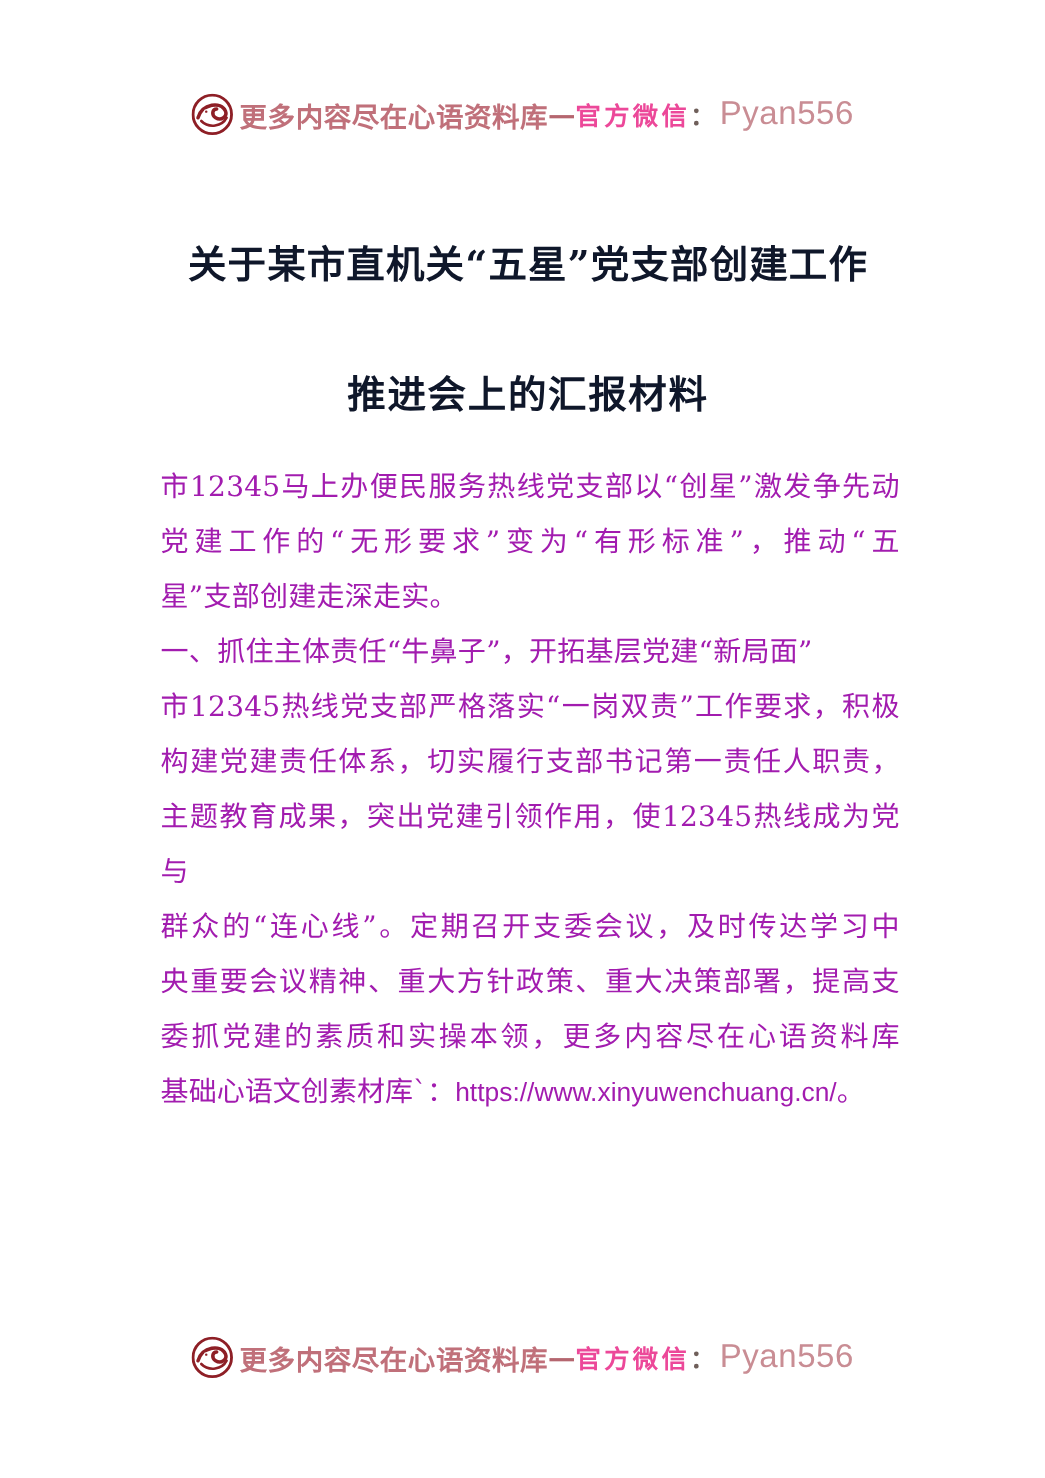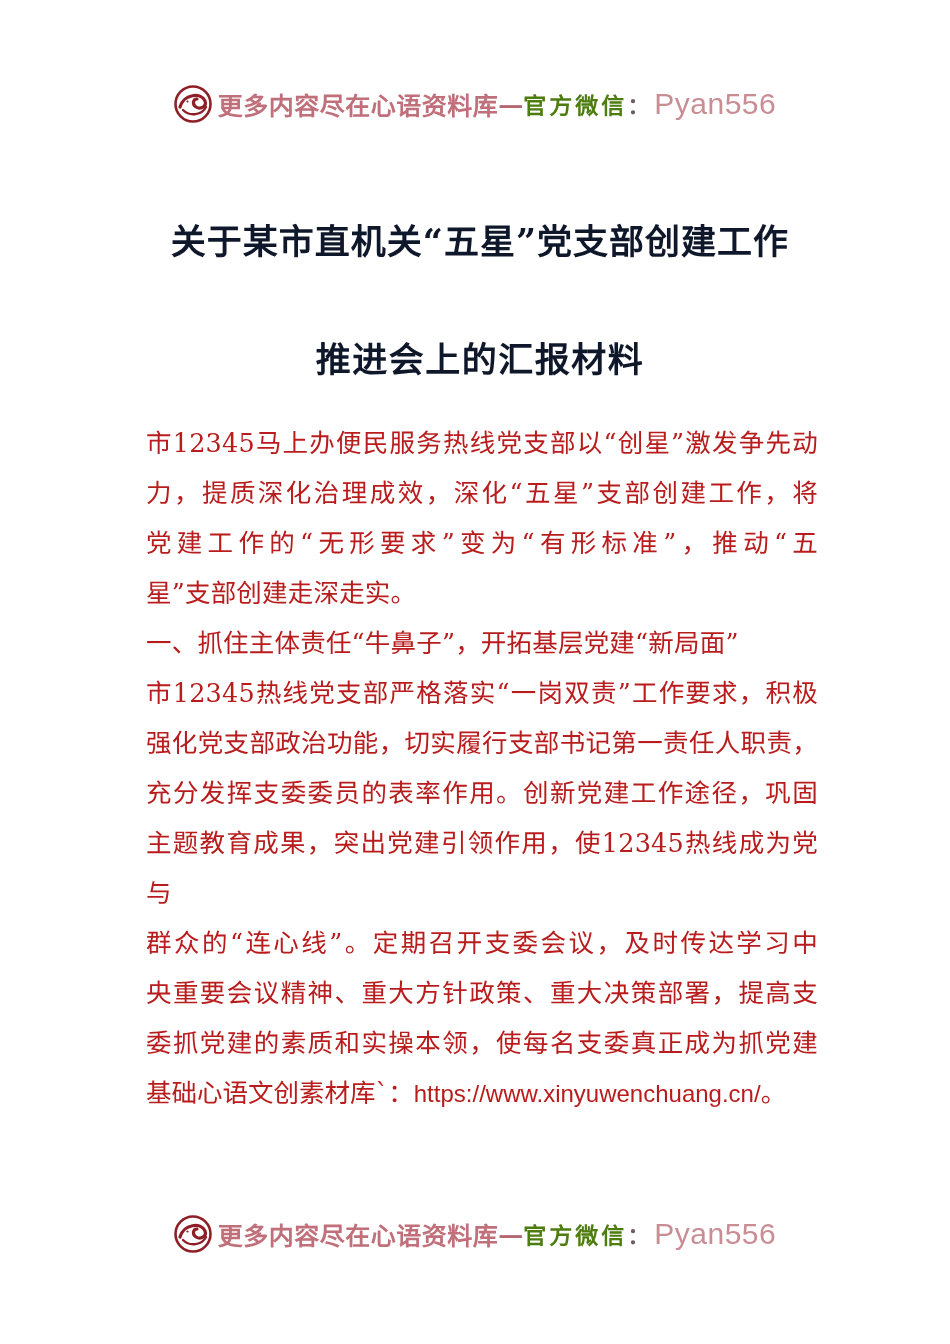--- a/index.html
+++ b/index.html
@@ -60,21 +60,21 @@
   .wm-dash {
     font-size: 25px;
     font-weight: 700;
     color: #b5666f;
     letter-spacing: 0;
   }
   .wm-text-cn2 {
     font-family: Liberation Mono, monospace;
     font-size: 23px;
     font-weight: 700;
-    color: #4d7c0f;
+    color: #ec4899;
     letter-spacing: 3px;
   }
   .wm-colon {
     font-size: 23px;
     font-weight: 700;
     color: #6f5f5a;
   }
   .wm-id {
     font-family: "Liberation Sans", sans-serif;
     font-size: 30px;
@@ -107,21 +107,21 @@
     left: 146px;
     top: 418px;
     width: 672px;
   }
   .ln {
     display: block;
     font-family: "DejaVu Serif", "Liberation Serif", serif;
     font-size: 25.5px;
     line-height: 50px;
     letter-spacing: 0.2px;
-    color: #b91c1c;
+    color: #a21caf;
     white-space: nowrap;
   }
   .ln.just {
     
     text-align: justify;
     text-align-last: justify;
     white-space: normal;
   }
   .ln.last { text-align: center; text-align-last: left; white-space: nowrap; }
   .ln.url { letter-spacing: 0; }
@@ -155,37 +155,35 @@
 
   <h1 class="doc-title">
     <span class="t-line l1">关于某市直机关“五星”党支部创建工作</span>
     <span class="t-line l2">推进会上的汇报材料</span>
   </h1>
 
   <div class="doc-body">
 
     <div>
       <span class="ln just">市12345马上办便民服务热线党支部以“创星”激发争先动</span>
-      <span class="ln just">力，提质深化治理成效，深化“五星”支部创建工作，将</span>
       <span class="ln just">党建工作的“无形要求”变为“有形标准”，推动“五</span>
       <span class="ln last">星”支部创建走深走实。</span>
     </div>
 
     <div>
       <span class="ln last">一、抓住主体责任“牛鼻子”，开拓基层党建“新局面”</span>
     </div>
 
     <div>
       <span class="ln just">市12345热线党支部严格落实“一岗双责”工作要求，积极</span>
-      <span class="ln just">强化党支部政治功能，切实履行支部书记第一责任人职责，</span>
-      <span class="ln just">充分发挥支委委员的表率作用。创新党建工作途径，巩固</span>
+      <span class="ln just">构建党建责任体系，切实履行支部书记第一责任人职责，</span>
       <span class="ln just">主题教育成果，突出党建引领作用，使12345热线成为党与</span>
       <span class="ln just">群众的“连心线”。定期召开支委会议，及时传达学习中</span>
       <span class="ln just">央重要会议精神、重大方针政策、重大决策部署，提高支</span>
-      <span class="ln just">委抓党建的素质和实操本领，使每名支委真正成为抓党建</span>
+      <span class="ln just">委抓党建的素质和实操本领，更多内容尽在心语资料库</span>
       <span class="ln last url"><span>基础心语文创素材库`：</span><span class="url-link">https://www.xinyuwenchuang.cn/</span><span>。</span></span>
     </div>
 
   </div>
 
   <div class="watermark footer">
     <span class="wm-logo">
       <svg width="38" height="38" viewBox="0 0 38 38" aria-hidden="true">
         <circle cx="19" cy="19" r="17.5" fill="none" stroke="#8e1f26" stroke-width="2.6"></circle>
         <path d="M6 22 C10 9, 27 7, 31 16 C33 21, 27 25, 22 22 C18 19.5, 19 14, 23 14" fill="none" stroke="#8e1f26" stroke-width="3.2" stroke-linecap="round"></path>

